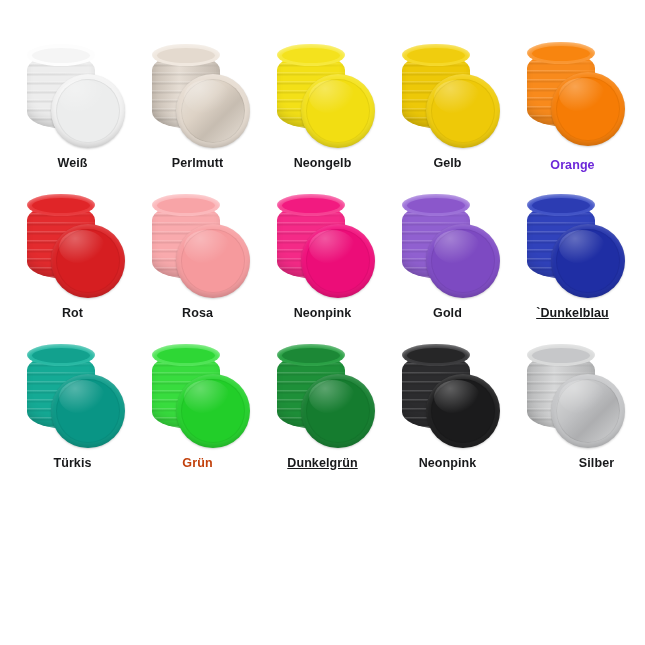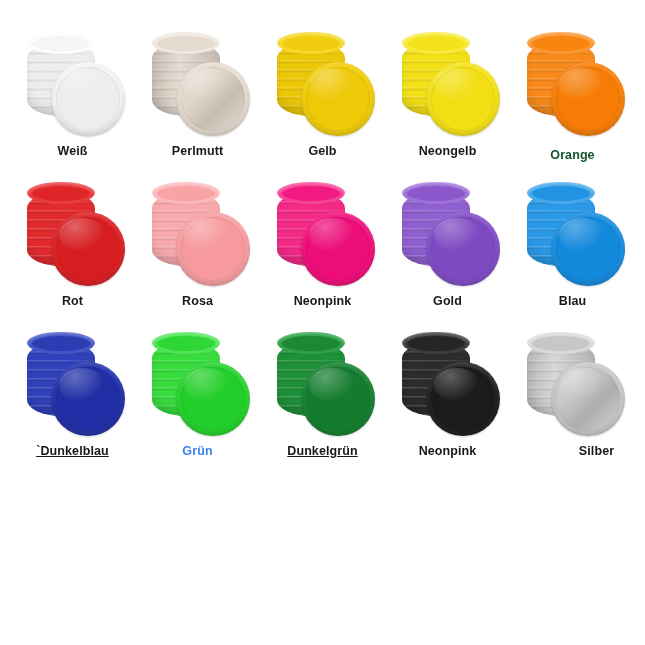--- a/index.html
+++ b/index.html
@@ -27,21 +27,21 @@
     column-gap: 0px;
     row-gap: 0px;
     align-content: start;
   }
 
   .swatch-cell {
     position: relative;
     display: flex;
     flex-direction: column;
     align-items: center;
-    justify-content: flex-start;
+    justify-content: center;
   }
 
   
   .disc-stack {
     position: relative;
     width: 104px;
     height: 104px;
     margin: 0 auto;
   }
 
@@ -176,42 +176,42 @@
     </div>
     <div class="swatch-cell">
       <div class="disc-stack metallic" style="--c-face: #e7ddd2; --c-facein: #ddd2c5; --c-mid: #ded3c7; --c-top: #f0e8df; --c-topin: #e4dacf;">
         <div class="stack-body"></div>
         <div class="stack-top"></div>
         <div class="disc-front"></div>
       </div>
       <div class="swatch-label" style="color: rgb(24, 25, 27);">Perlmutt</div>
     </div>
     <div class="swatch-cell">
+      <div class="disc-stack" style="--c-face: #f5e31e; --c-facein: #f2de12; --c-mid: #f3e017; --c-top: #f7e93b; --c-topin: #f4e21d;">
+        <div class="stack-body"></div>
+        <div class="stack-top"></div>
+        <div class="disc-front"></div>
+      </div>
+      <div class="swatch-label" style="color: rgb(24, 25, 27);">Neongelb</div>
+    </div>
+    <div class="swatch-cell">
       <div class="disc-stack" style="--c-face: #f2cf10; --c-facein: #eec908; --c-mid: #edc808; --c-top: #f5d828; --c-topin: #f0cd0e;">
         <div class="stack-body"></div>
         <div class="stack-top"></div>
         <div class="disc-front"></div>
       </div>
       <div class="swatch-label" style="color: rgb(24, 25, 27);">Gelb</div>
     </div>
     <div class="swatch-cell">
-      <div class="disc-stack" style="--c-face: #f5e31e; --c-facein: #f2de12; --c-mid: #f3e017; --c-top: #f7e93b; --c-topin: #f4e21d;">
-        <div class="stack-body"></div>
-        <div class="stack-top"></div>
-        <div class="disc-front"></div>
-      </div>
-      <div class="swatch-label" style="color: rgb(24, 25, 27);">Neongelb</div>
-    </div>
-    <div class="swatch-cell">
       <div class="disc-stack" style="--c-face: #f8820d; --c-facein: #f67c05; --c-mid: #f88a1c; --c-top: #fa9630; --c-topin: #f8850f;">
         <div class="stack-body"></div>
         <div class="stack-top"></div>
         <div class="disc-front"></div>
       </div>
-      <div class="swatch-label" style="color: #14532d; margin-top: 13px;">Orange</div>
+      <div class="swatch-label" style="color: #6d28d9; margin-top: 13px;">Orange</div>
     </div>
     <div class="swatch-cell">
       <div class="disc-stack" style="--c-face: #dc2427; --c-facein: #d61e21; --c-mid: #e32b2e; --c-top: #e8393c; --c-topin: #e02528;">
         <div class="stack-body"></div>
         <div class="stack-top"></div>
         <div class="disc-front"></div>
       </div>
       <div class="swatch-label" style="color: rgb(24, 25, 27);">Rot</div>
     </div>
     <div class="swatch-cell">
@@ -232,42 +232,42 @@
     </div>
     <div class="swatch-cell">
       <div class="disc-stack" style="--c-face: #8350c8; --c-facein: #7d4ac2; --c-mid: #9060d0; --c-top: #9c70d8; --c-topin: #8b57cb;">
         <div class="stack-body"></div>
         <div class="stack-top"></div>
         <div class="disc-front"></div>
       </div>
       <div class="swatch-label" style="color: rgb(24, 25, 27);">Gold</div>
     </div>
     <div class="swatch-cell">
-      <div class="disc-stack" style="--c-face: #1a8fe0; --c-facein: #1289db; --c-mid: #2b9ae6; --c-top: #44a8ea; --c-topin: #2193e2;">
-        <div class="stack-body"></div>
-        <div class="stack-top"></div>
-        <div class="disc-front"></div>
-      </div>
-      <div class="swatch-label" style="color: rgb(24, 25, 27);">Blau</div>
-    </div>
-    <div class="swatch-cell">
       <div class="disc-stack" style="--c-face: #2434ab; --c-facein: #1f2ea4; --c-mid: #3042bb; --c-top: #4153c6; --c-topin: #2c3cb3;">
         <div class="stack-body"></div>
         <div class="stack-top"></div>
         <div class="disc-front"></div>
       </div>
       <div class="swatch-label" style="color: rgb(24, 25, 27); text-decoration: underline;">`Dunkelblau</div>
     </div>
     <div class="swatch-cell">
+      <div class="disc-stack" style="--c-face: #0f9c8a; --c-facein: #099585; --c-mid: #15aa95; --c-top: #27b8a3; --c-topin: #12a18e;">
+        <div class="stack-body"></div>
+        <div class="stack-top"></div>
+        <div class="disc-front"></div>
+      </div>
+      <div class="swatch-label" style="color: rgb(24, 25, 27);">Türkis</div>
+    </div>
+    <div class="swatch-cell">
       <div class="disc-stack" style="--c-face: #2ad431; --c-facein: #22ce29; --c-mid: #38dc3e; --c-top: #4fe455; --c-topin: #2ed735;">
         <div class="stack-body"></div>
         <div class="stack-top"></div>
         <div class="disc-front"></div>
       </div>
-      <div class="swatch-label" style="color: #3b82f6;">Grün</div>
+      <div class="swatch-label" style="color: #c2410c;">Grün</div>
     </div>
     <div class="swatch-cell">
       <div class="disc-stack" style="--c-face: #1a8234; --c-facein: #157c2f; --c-mid: #1e9039; --c-top: #2aa045; --c-topin: #1c8836;">
         <div class="stack-body"></div>
         <div class="stack-top"></div>
         <div class="disc-front"></div>
       </div>
       <div class="swatch-label" style="color: rgb(24, 25, 27); text-decoration: underline;">Dunkelgrün</div>
     </div>
     <div class="swatch-cell">

